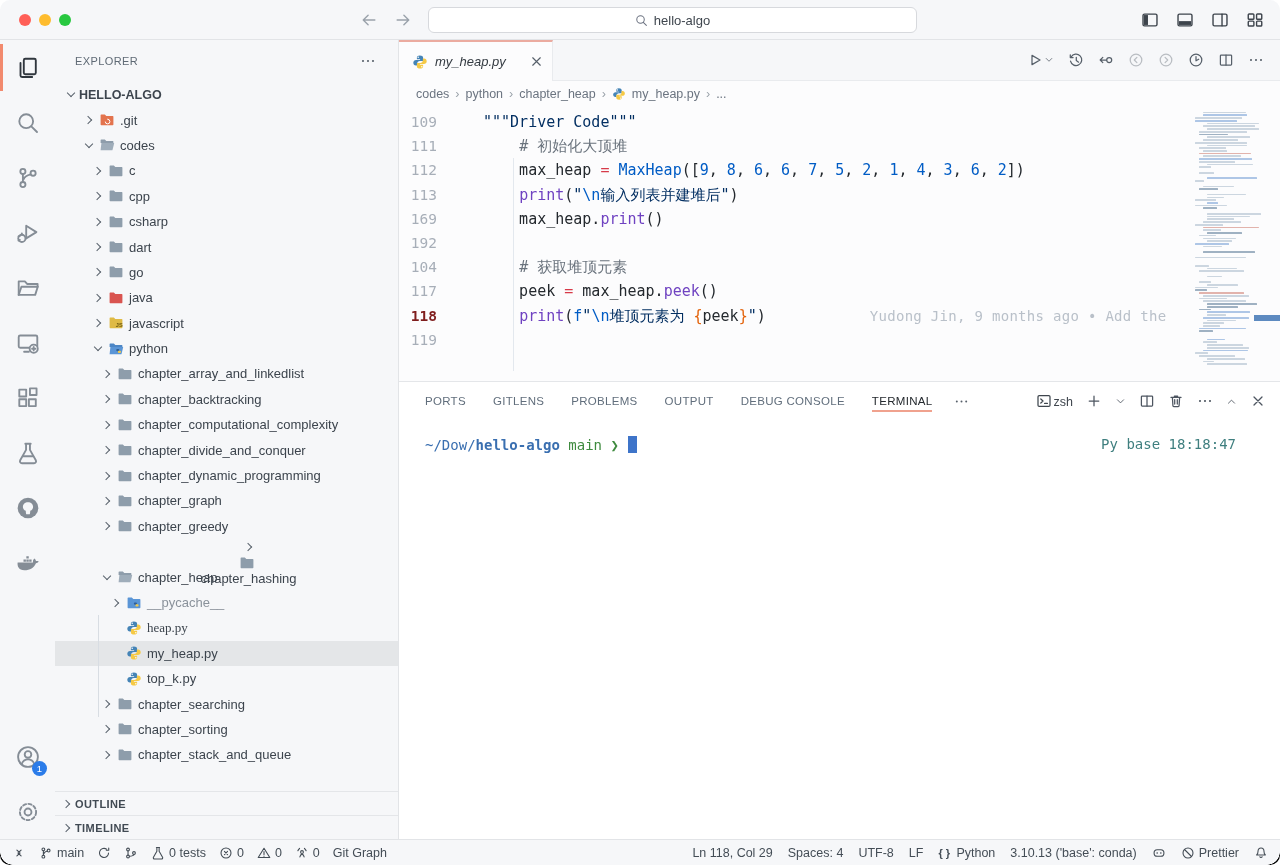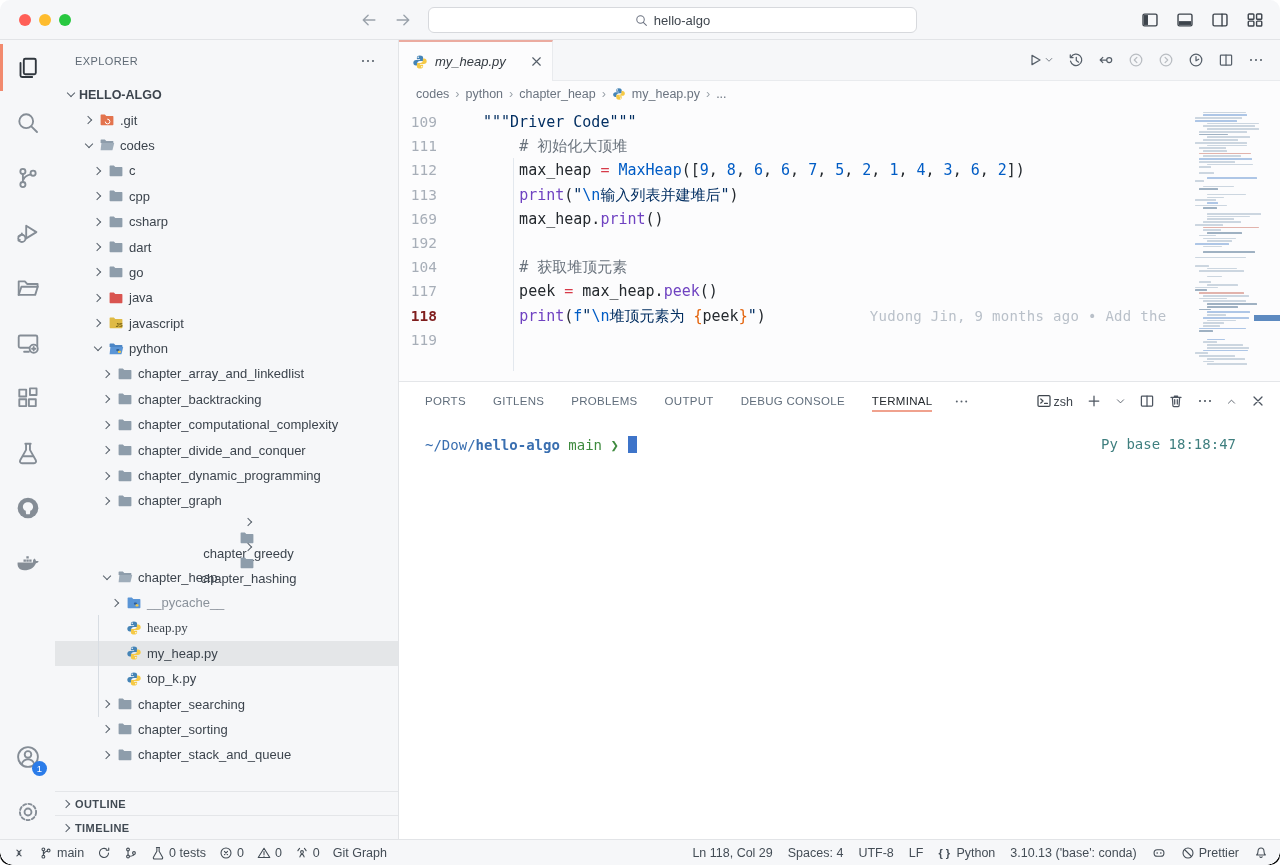--- a/index.html
+++ b/index.html
@@ -486,21 +486,21 @@
             <span class="chevbox">
               <span class="tchev right"></span>
             </span>
             <span class="ticon">
               <svg viewBox="0 0 16 16">
                 <path fill="#8e9dab" d="M1.6 3.1c0-.4.3-.7.7-.7h3.5l1.5 1.5h6.4c.4 0 .7.3.7.7v8c0 .4-.3.7-.7.7H2.3c-.4 0-.7-.3-.7-.7z"></path>
               </svg>
             </span>
             <span class="tlabel">chapter_graph</span>
           </div>
-          <div class="trow" style="padding-left: 44px; flex-direction: column;">
+          <div class="trow" style="padding-left: 44px;">
             <span class="chevbox">
               <span class="tchev right"></span>
             </span>
             <span class="ticon">
               <svg viewBox="0 0 16 16">
                 <path fill="#8e9dab" d="M1.6 3.1c0-.4.3-.7.7-.7h3.5l1.5 1.5h6.4c.4 0 .7.3.7.7v8c0 .4-.3.7-.7.7H2.3c-.4 0-.7-.3-.7-.7z"></path>
               </svg>
             </span>
             <span class="tlabel">chapter_greedy</span>
           </div>

